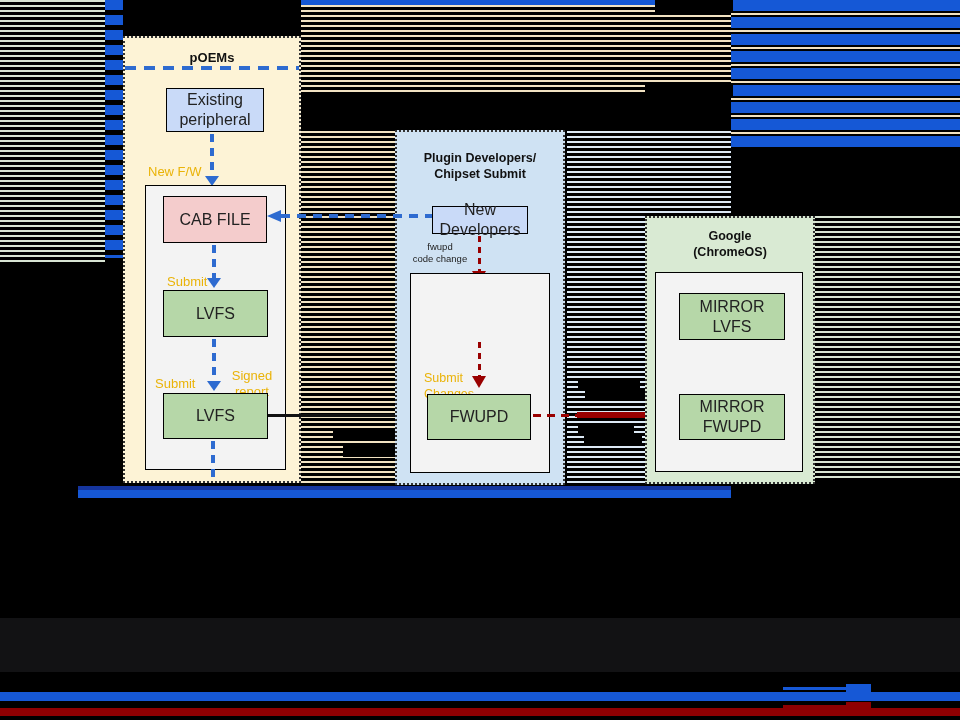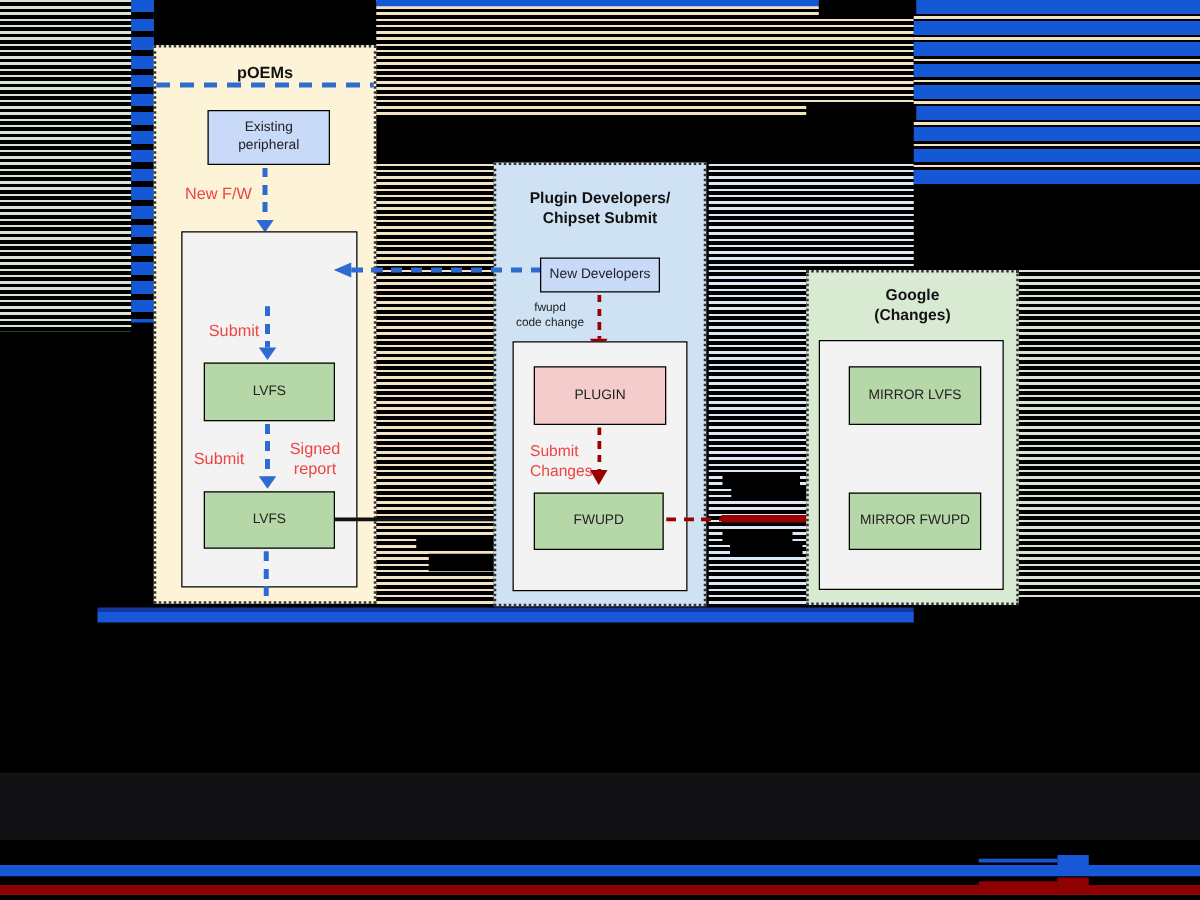--- a/index.html
+++ b/index.html
@@ -17,24 +17,24 @@
   .solid-blue2{background:#1658d6;}
   .solid-red{background:#8e0002;}
   .black{background:#000;}
   
   .group{border:2px dotted #333;box-sizing:border-box;}
   .g-cream{background:#fdf3d6;}
   .g-blue{background:#cfe2f3;}
   .g-green{background:#d9ead3;}
   .panel{background:#f3f3f3;border:1px solid #000;box-sizing:border-box;}
   .node{border:1px solid #000;box-sizing:border-box;display:flex;align-items:center;justify-content:center;
-        text-align:center;font-size:11px;line-height:1.25;color:#222;}
+        text-align:center;font-size:16px;line-height:1.25;color:#222;}
   .n-blue{background:#c9daf8;} .n-pink{background:#f4cccc;} .n-green{background:#b6d7a8;}
   .gtitle{font-weight:bold;font-size:13px;text-align:center;color:#111;}
-  .lbl{font-size:13px;color:#ef4444;}
+  .lbl{font-size:13px;color:#eab308;margin-top:17px;}
   .preline{white-space:pre-line;}
   
   .dash-v-blue{width:4px;background:repeating-linear-gradient(180deg,#2e6bd0 0 8px,transparent 8px 14px);}
   .dash-h-blue{height:4px;background:repeating-linear-gradient(90deg,#2e6bd0 0 9px,transparent 9px 16px);}
   .dash-v-red{width:3px;background:repeating-linear-gradient(180deg,#990000 0 6px,transparent 6px 11px);}
   .dash-h-red{height:3px;background:repeating-linear-gradient(90deg,#990000 0 8px,transparent 8px 14px);}
   .head-down{width:0;height:0;border-left:7px solid transparent;border-right:7px solid transparent;}
   .head-left{width:0;height:0;border-top:6px solid transparent;border-bottom:6px solid transparent;}
   .head-right{width:0;height:0;border-top:6px solid transparent;border-bottom:6px solid transparent;}
   .line-black{background:#111;}
@@ -77,20 +77,21 @@
 
   <div class="abs node n-blue preline" style="left:166px;top:88px;width:98px;height:44px;">Existing
 peripheral</div>
 
   <div class="abs dash-v-blue" style="left:210px;top:134px;height:42px;"></div>
   <div class="abs head-down" style="left:205px;top:176px;border-top:10px solid #2e6bd0;"></div>
   <div class="abs lbl" style="left:148px;top:147px;">New F/W</div>
 
   <div class="abs panel" style="left:145px;top:185px;width:141px;height:285px;"></div>
 
+  <div class="abs node n-pink" style="left:163px;top:196px;width:104px;height:47px;">CAB FILE</div>
 
   <div class="abs dash-v-blue" style="left:212px;top:245px;height:33px;"></div>
   <div class="abs head-down" style="left:207px;top:278px;border-top:10px solid #2e6bd0;"></div>
   <div class="abs lbl" style="left:167px;top:257px;">Submit</div>
 
   <div class="abs node n-green" style="left:163px;top:290px;width:105px;height:47px;">LVFS</div>
 
   <div class="abs dash-v-blue" style="left:212px;top:339px;height:42px;"></div>
   <div class="abs head-down" style="left:207px;top:381px;border-top:10px solid #2e6bd0;"></div>
   <div class="abs lbl" style="left:155px;top:359px;">Submit</div>
@@ -114,36 +115,35 @@
   <div class="abs dash-h-blue" style="left:281px;top:214px;width:151px;"></div>
   <div class="abs head-left" style="left:267px;top:210px;border-right:14px solid #2e6bd0;"></div>
 
   <div class="abs dash-v-red" style="left:478px;top:236px;height:35px;"></div>
   <div class="abs head-down" style="left:472px;top:271px;border-top:12px solid #990000;"></div>
   <div class="abs preline" style="left:405px;top:241px;width:70px;text-align:center;font-size:9.5px;line-height:1.25;color:#222;">fwupd
 code change</div>
 
   <div class="abs panel" style="left:410px;top:273px;width:140px;height:200px;"></div>
 
-  <div class="abs node n-pink" style="left:427px;top:293px;width:106px;height:47px;">PLUGIN</div>
 
   <div class="abs dash-v-red" style="left:478px;top:342px;height:34px;"></div>
   <div class="abs head-down" style="left:472px;top:376px;border-top:12px solid #990000;"></div>
   <div class="abs lbl preline" style="left:424px;top:353px;width:50px;font-size:12.5px;line-height:1.3;">Submit
 Changes</div>
 
   <div class="abs node n-green" style="left:427px;top:394px;width:104px;height:46px;">FWUPD</div>
 
   <div class="abs dash-h-red" style="left:533px;top:414px;width:133px;"></div>
   <div class="abs solid-red" style="left:577px;top:412px;width:74px;height:6px;background:#990000;"></div>
   <div class="abs head-right" style="left:666px;top:409px;border-left:13px solid #990000;"></div>
 
   <div class="abs group g-green" style="left:645px;top:216px;width:170px;height:268px;">
     <div class="gtitle preline" style="padding-top:10px;font-size:12.5px;line-height:1.3;">Google
-(Changes)</div>
+(ChromeOS)</div>
   </div>
 
   <div class="abs panel" style="left:655px;top:272px;width:148px;height:200px;"></div>
 
   <div class="abs node n-green" style="left:679px;top:293px;width:106px;height:47px;">MIRROR LVFS</div>
   <div class="abs node n-green" style="left:679px;top:394px;width:106px;height:46px;">MIRROR FWUPD</div>
 
   <div class="abs" style="left:78px;top:486px;width:653px;height:12px;background:linear-gradient(180deg,#15359e 0 4px,#1658d6 4px 12px);"></div>
 
 

